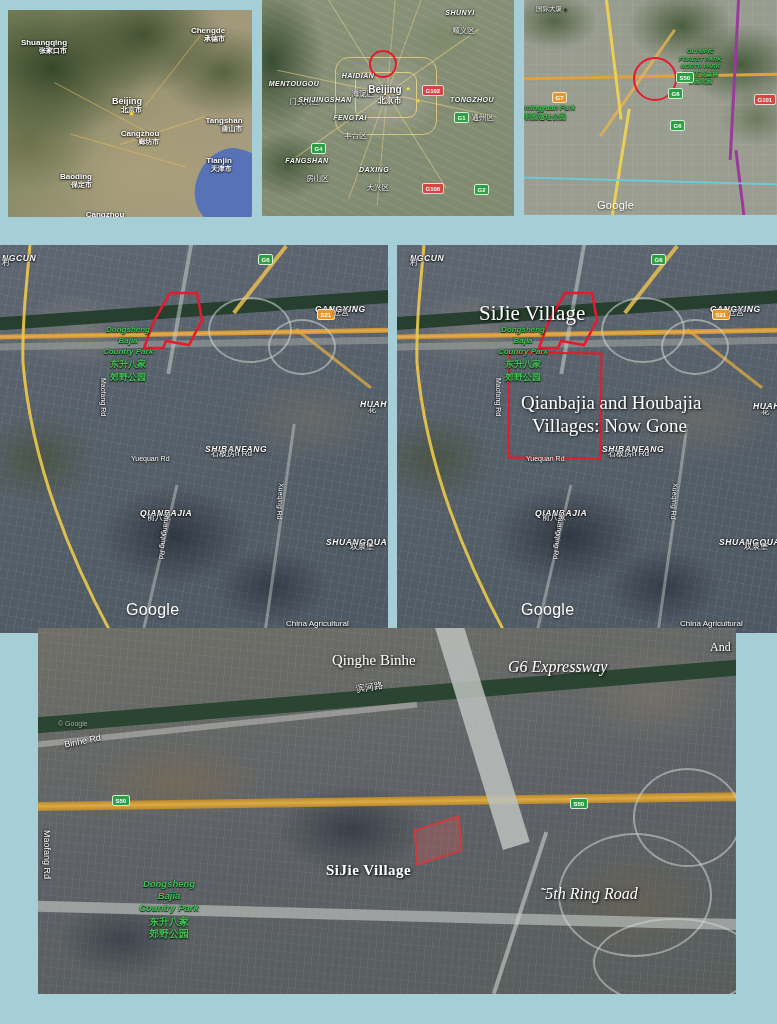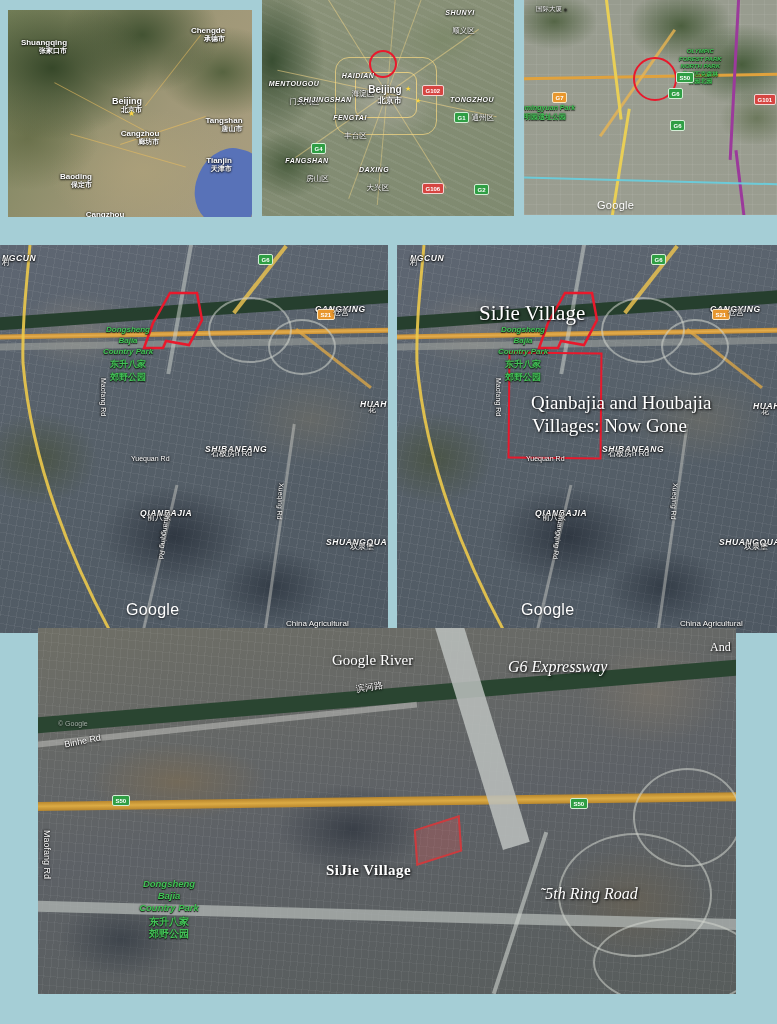--- a/index.html
+++ b/index.html
@@ -276,36 +276,36 @@
     <div class="lbl road-lbl" style="left:129px;top:210px;">Yuequan Rd</div>
     <div class="lbl" style="left:138px;top:257px;"><span class="dist8">QIANBAJIA</span></div>
     <div class="lbl" style="left:145px;top:268px;font-size:8px;">前八家</div>
     <div class="lbl road-lbl vert" style="left:157px;top:266px;transform:rotate(8deg);">Shuangqing Rd</div>
     <div class="lbl road-lbl vert" style="left:273px;top:238px;transform:rotate(3deg);">Xueqing Rd</div>
     <div class="lbl" style="left:322px;top:286px;"><span class="dist8">SHUANGQUA</span></div>
     <div class="lbl" style="left:347px;top:297px;font-size:8px;">双泉堡</div>
     <div class="wm" style="left:124px;top:356px;font-size:16px;">Google</div>
     <div class="lbl" style="left:283px;top:374px;font-size:8px;">China Agricultural</div>
     <div class="serif" style="left:82px;top:56px;font-size:21px;">SiJie Village</div>
-    <div class="serif" style="left:134px;top:147px;font-size:19px;">Qianbajia and Houbajia</div>
+    <div class="serif" style="left:124px;top:147px;font-size:19px;">Qianbajia and Houbajia</div>
     <div class="serif" style="left:135px;top:170px;font-size:19px;">Villages: Now Gone</div>
   </div>
 
   <div id="map6" class="map">
     <div class="roadline" style="left:-15px;top:60px;width:740px;height:16px;background:#2a4531;transform:rotate(-4.7deg);"></div>
     <div class="roadline" style="left:-10px;top:94px;width:390px;height:6px;background:rgba(200,200,195,.5);transform:rotate(-6deg);"></div>
     <div class="roadline" style="left:-5px;top:169px;width:710px;height:9px;background:linear-gradient(#b8872e,#dcab44 50%,#b8872e);transform:rotate(-.8deg);"></div>
     <div class="roadline" style="left:-5px;top:282px;width:710px;height:11px;background:rgba(178,183,180,.75);transform:rotate(1.5deg);"></div>
     <div class="roadline" style="left:430px;top:-12px;width:28px;height:235px;background:rgba(188,193,190,.85);transform:rotate(-17deg);"></div>
     <div class="loop" style="left:520px;top:205px;width:150px;height:120px;"></div>
     <div class="loop" style="left:595px;top:140px;width:105px;height:95px;"></div>
     <div class="loop" style="left:555px;top:290px;width:160px;height:85px;"></div>
     <div class="roadline" style="left:480px;top:200px;width:4px;height:170px;background:rgba(205,210,205,.6);transform:rotate(18deg);"></div>
     <div style="position:absolute;left:377px;top:194px;width:42px;height:33px;border:2px solid #cc3b3e;background:rgba(212,86,86,.3);transform:skewY(-14deg) rotate(-4deg);"></div>
-    <div class="serif" style="left:294px;top:24px;font-size:15px;">Google River</div>
+    <div class="serif" style="left:294px;top:24px;font-size:15px;">Qinghe Binhe</div>
     <div class="serif" style="left:470px;top:30px;font-size:16px;font-style:italic;">G6 Expressway</div>
     <div class="serif" style="left:672px;top:12px;font-size:12px;">And</div>
     <div class="lbl" style="left:318px;top:54px;font-size:9px;transform:rotate(-9deg);">滨河路</div>
     <div class="lbl" style="left:26px;top:108px;font-size:9px;transform:rotate(-11deg);">Binhe Rd</div>
     <div class="lbl" style="left:20px;top:92px;font-size:7px;opacity:.55;">© Google</div>
     <span class="badge bdg-green" style="left:74px;top:167px;">S50</span>
     <span class="badge bdg-green" style="left:532px;top:170px;">S50</span>
     <div class="lbl vert" style="left:4px;top:202px;font-size:9px;">Maofang Rd</div>
     <div class="green-lbl ctr" style="left:131px;top:250px;font-size:9.5px;">Dongsheng</div>
     <div class="green-lbl ctr" style="left:131px;top:262px;font-size:9.5px;">Bajia</div>

